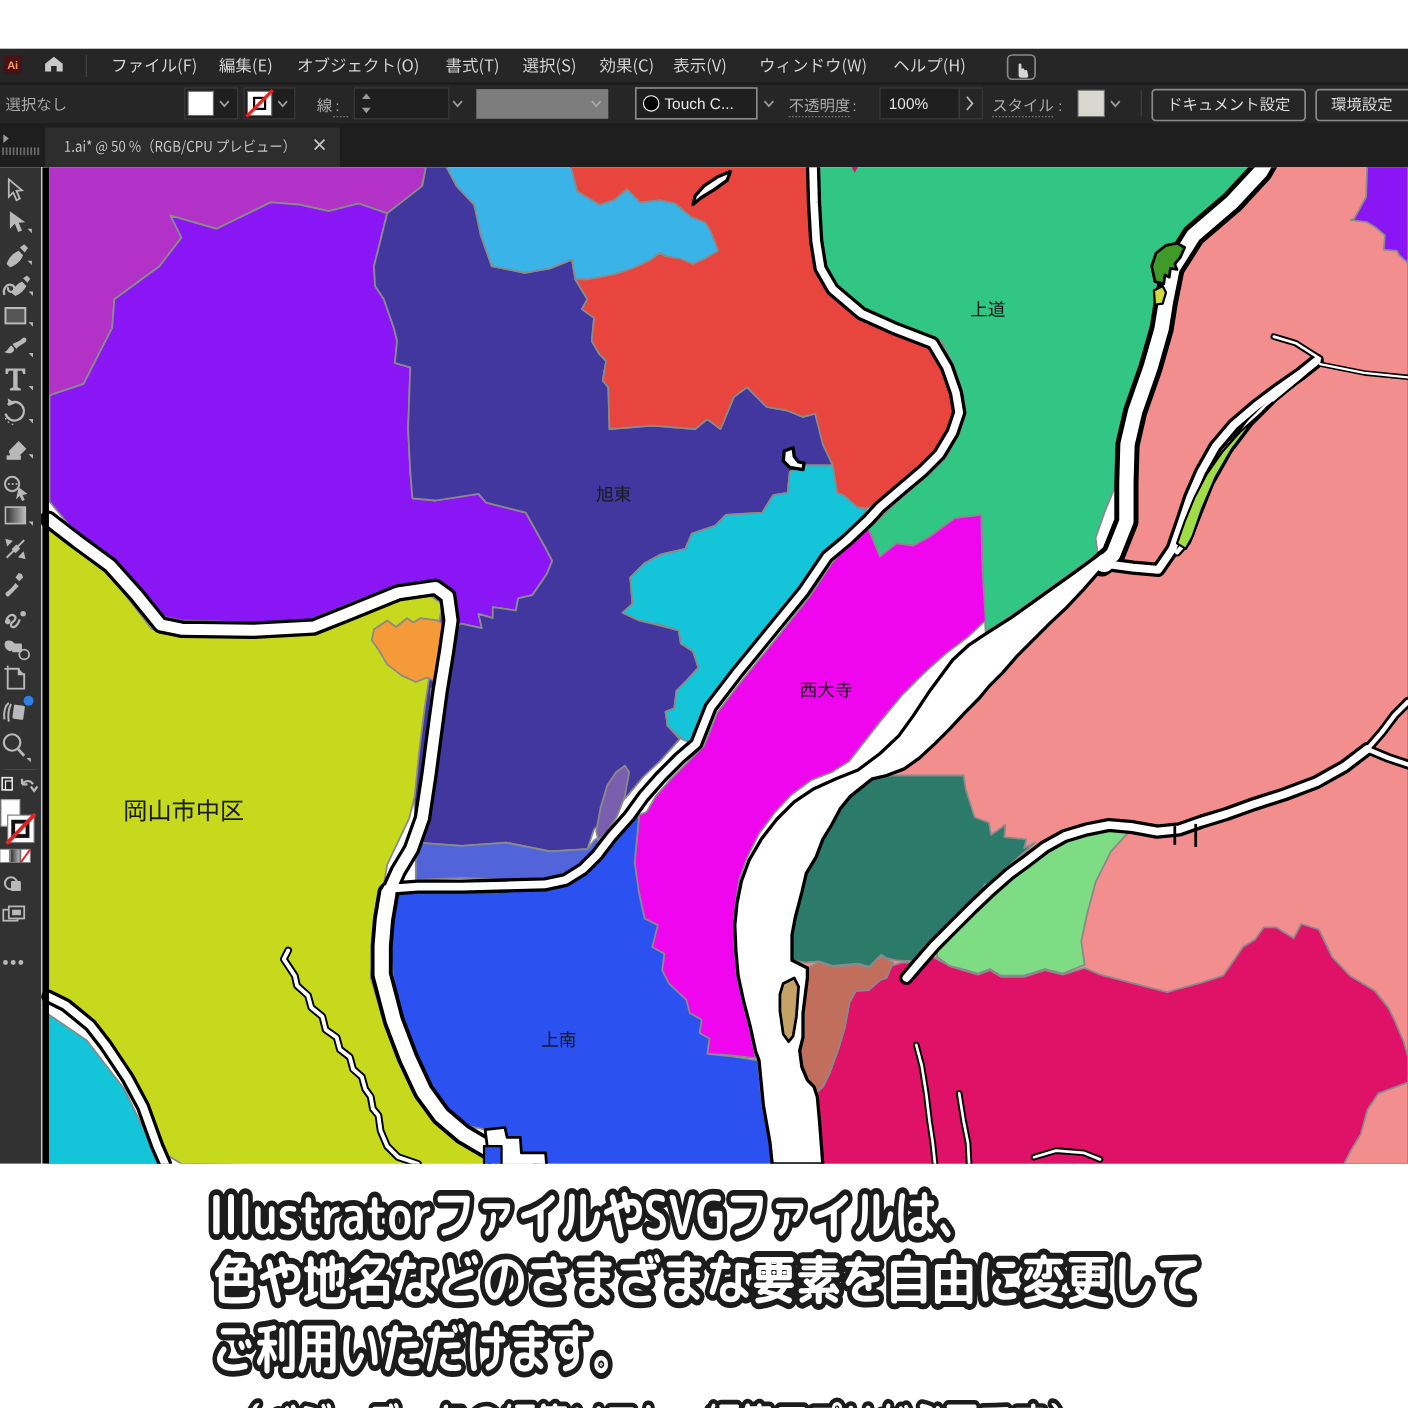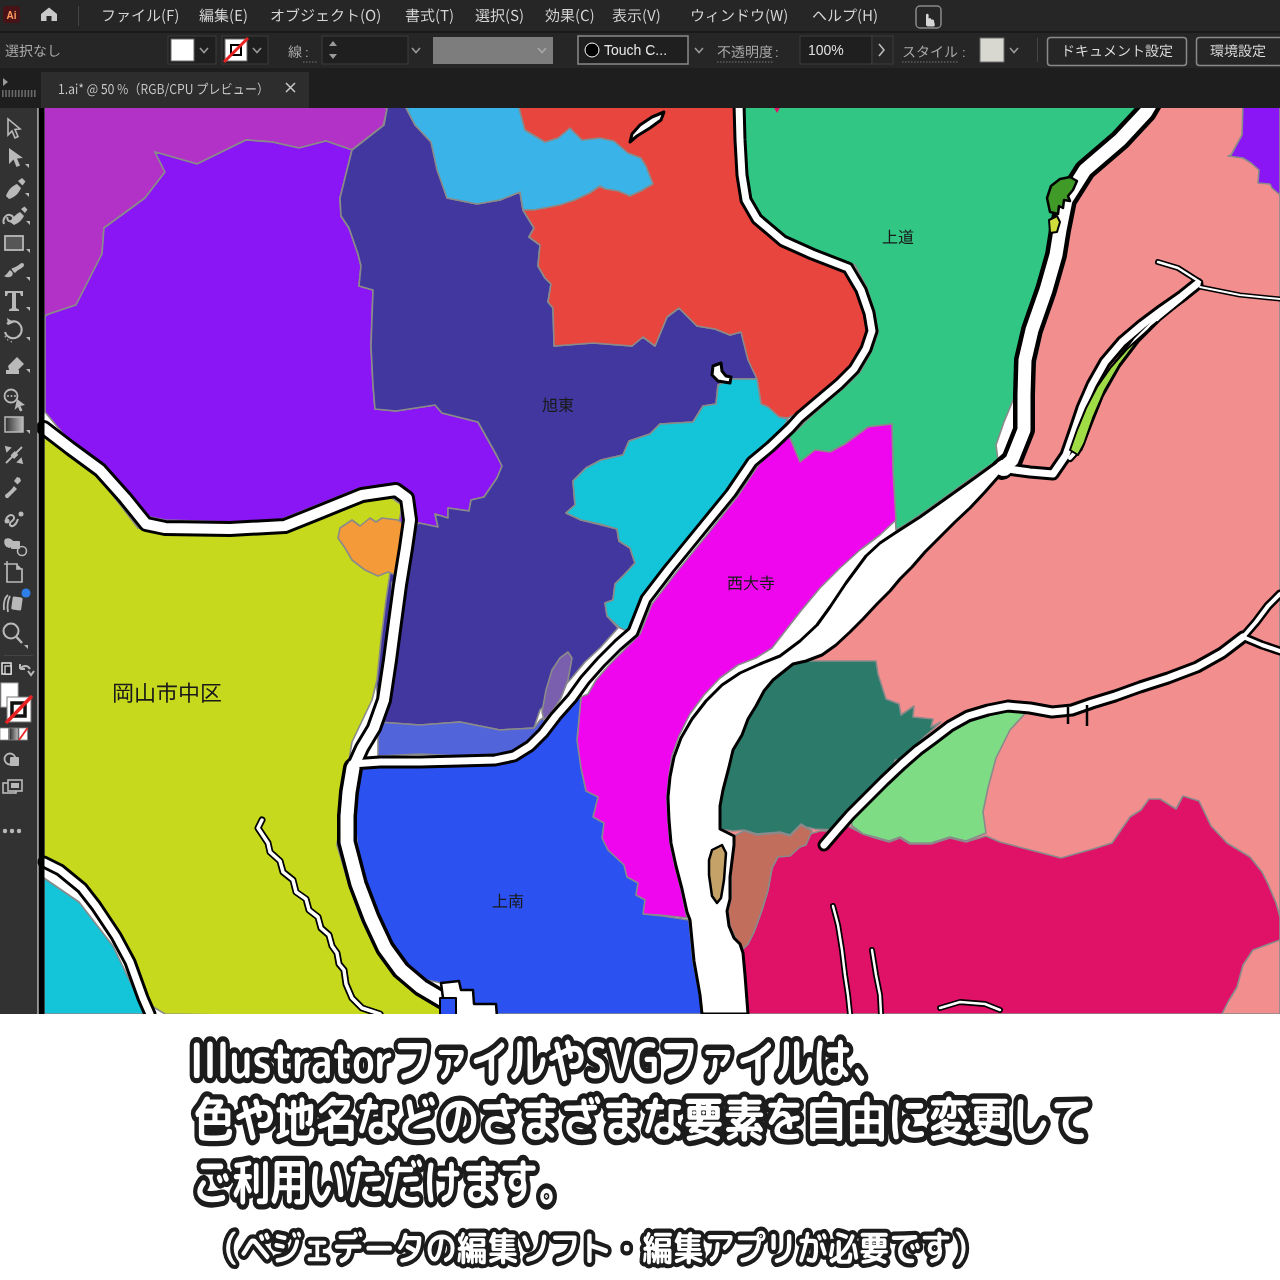--- a/index.html
+++ b/index.html
@@ -1,15 +1,15 @@
 <!DOCTYPE html>
 <html><head><meta charset="utf-8">
 <style>
 html,body{margin:0;padding:0;width:1280px;height:1280px;overflow:hidden;background:#fff;font-family:"Liberation Sans",sans-serif;}
-#root{position:relative;width:1280px;height:974px;}
+#root{position:relative;width:1280px;height:974px;margin-top:44px;}
 </style></head>
 <body>
 <div id="root">
 <svg width="1280" height="1280" viewBox="0 0 1280 1280" style="position:absolute;left:0;top:0">
 <defs>
         <clipPath id="cv">
           <rect x="36" y="108" width="1244" height="906"></rect>
         </clipPath>
       </defs>
 <g clip-path="url(#cv)" shape-rendering="auto">

